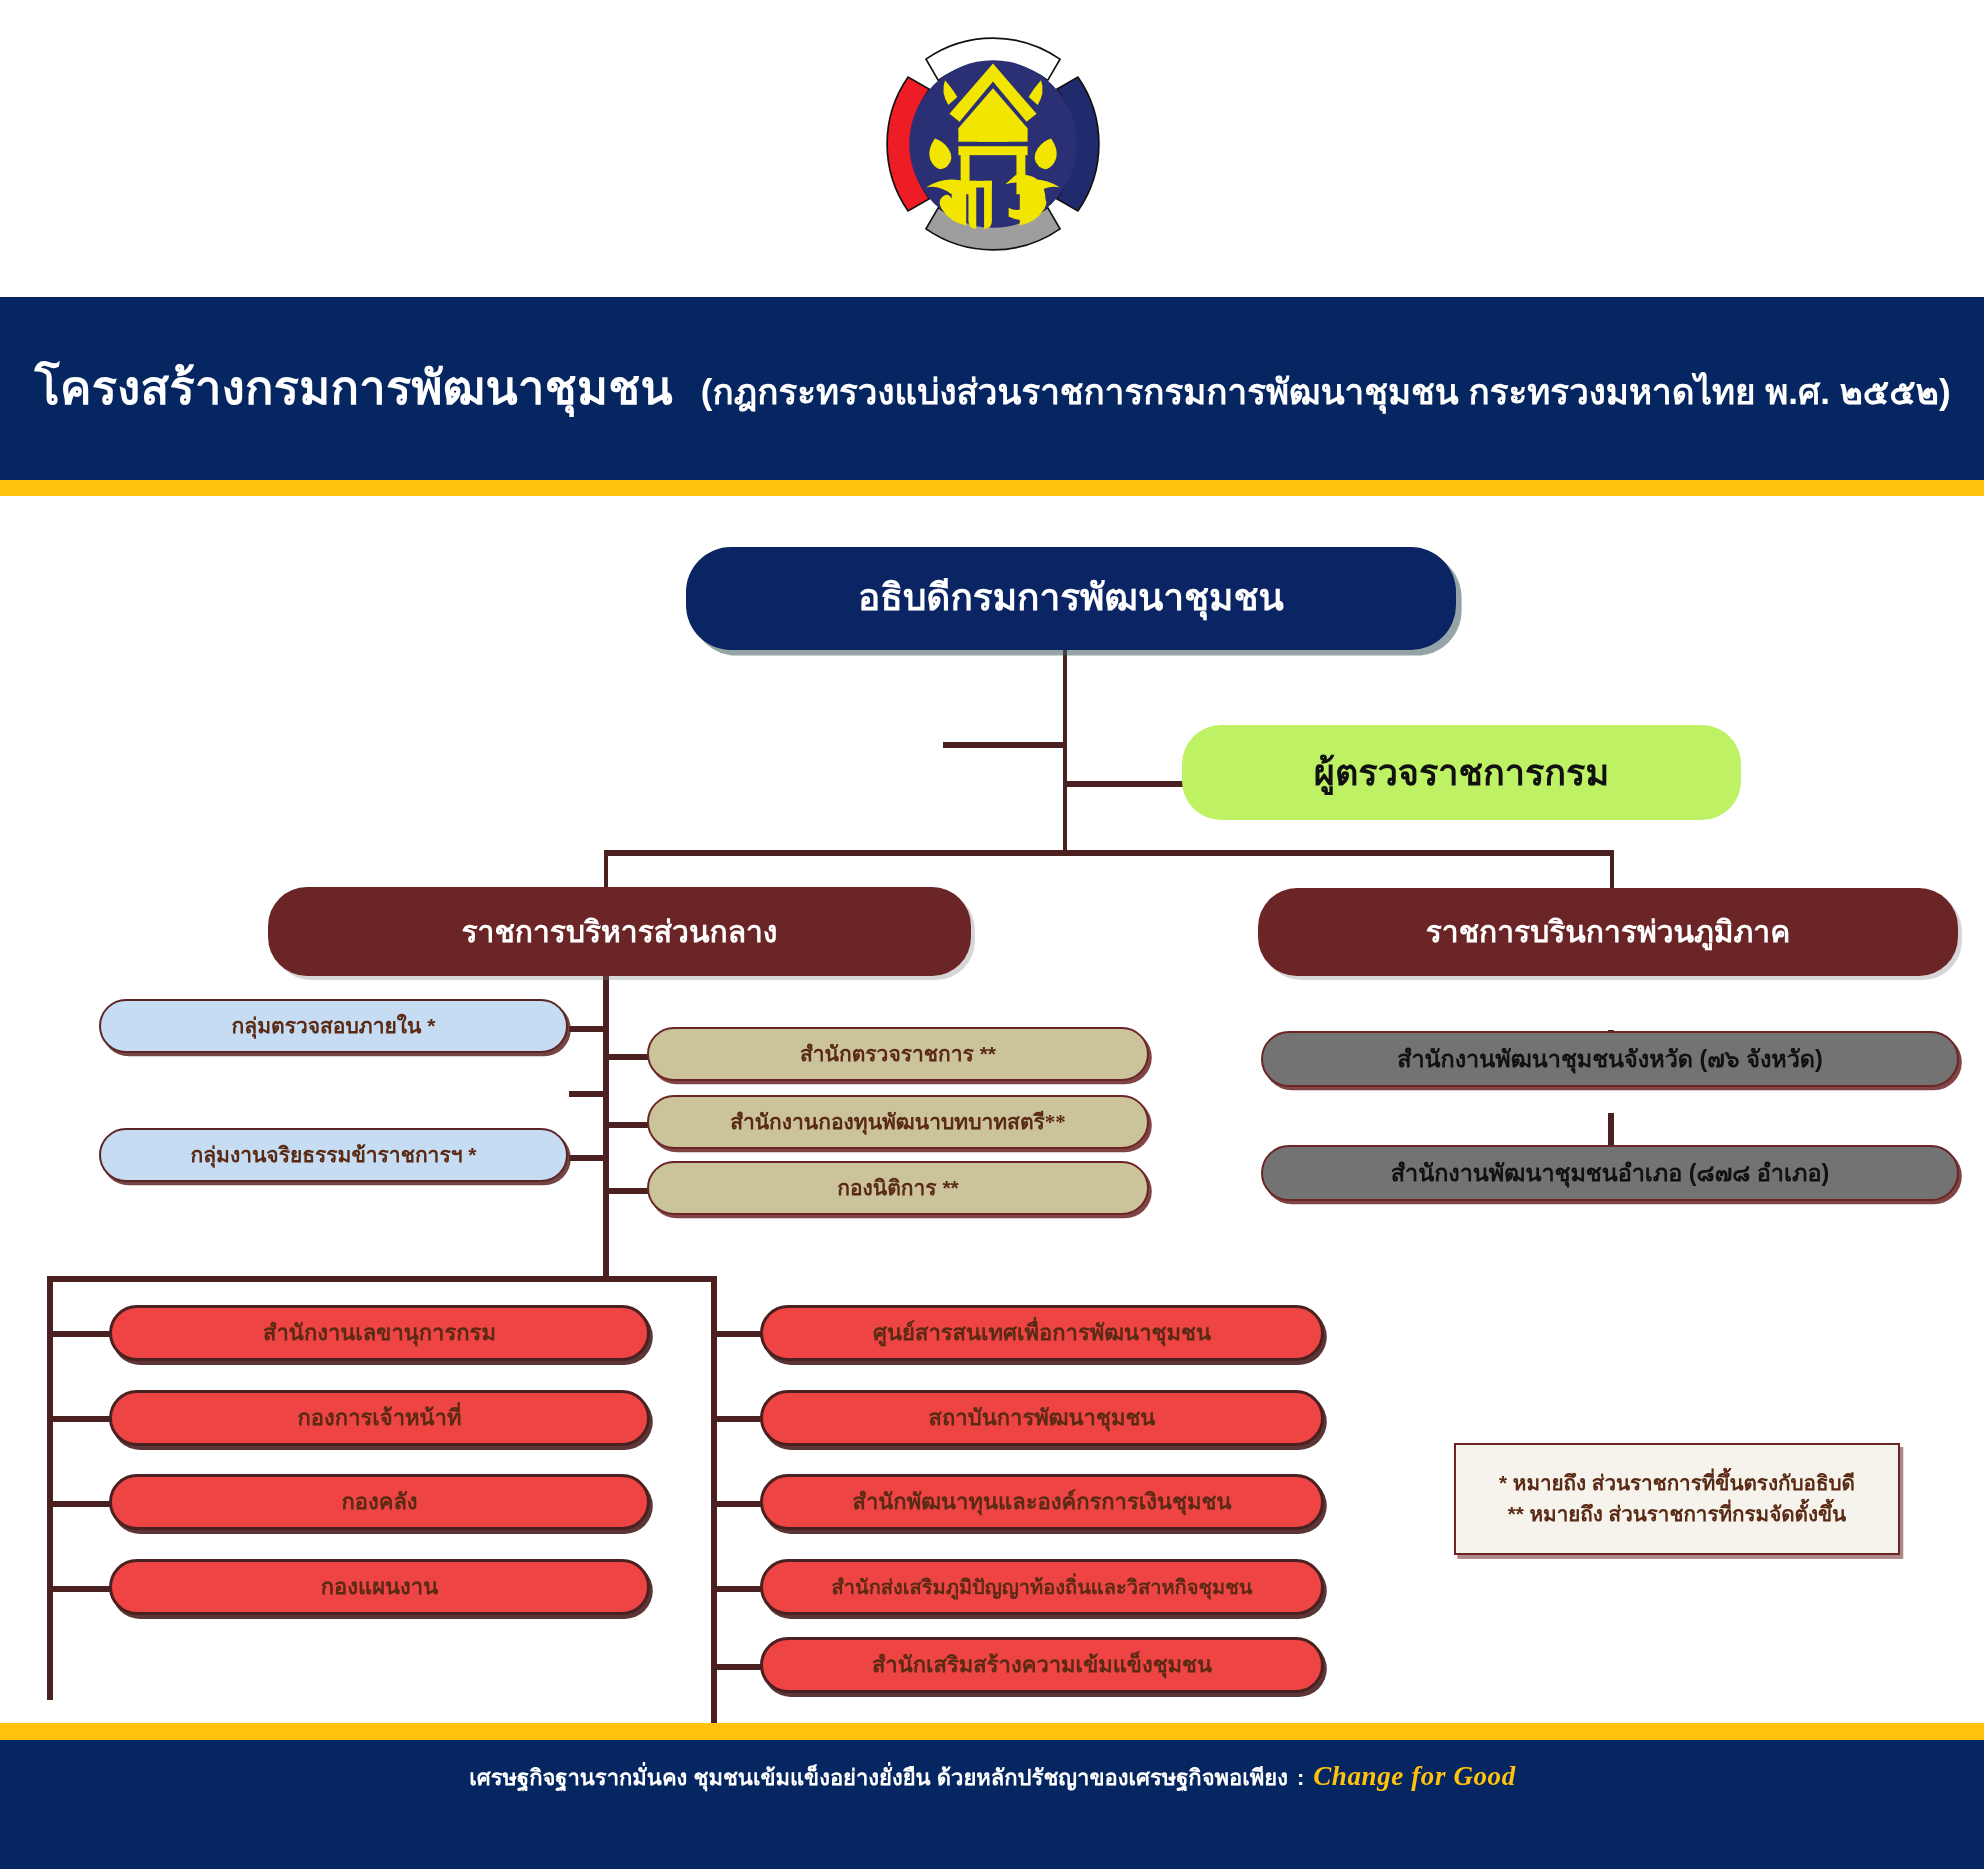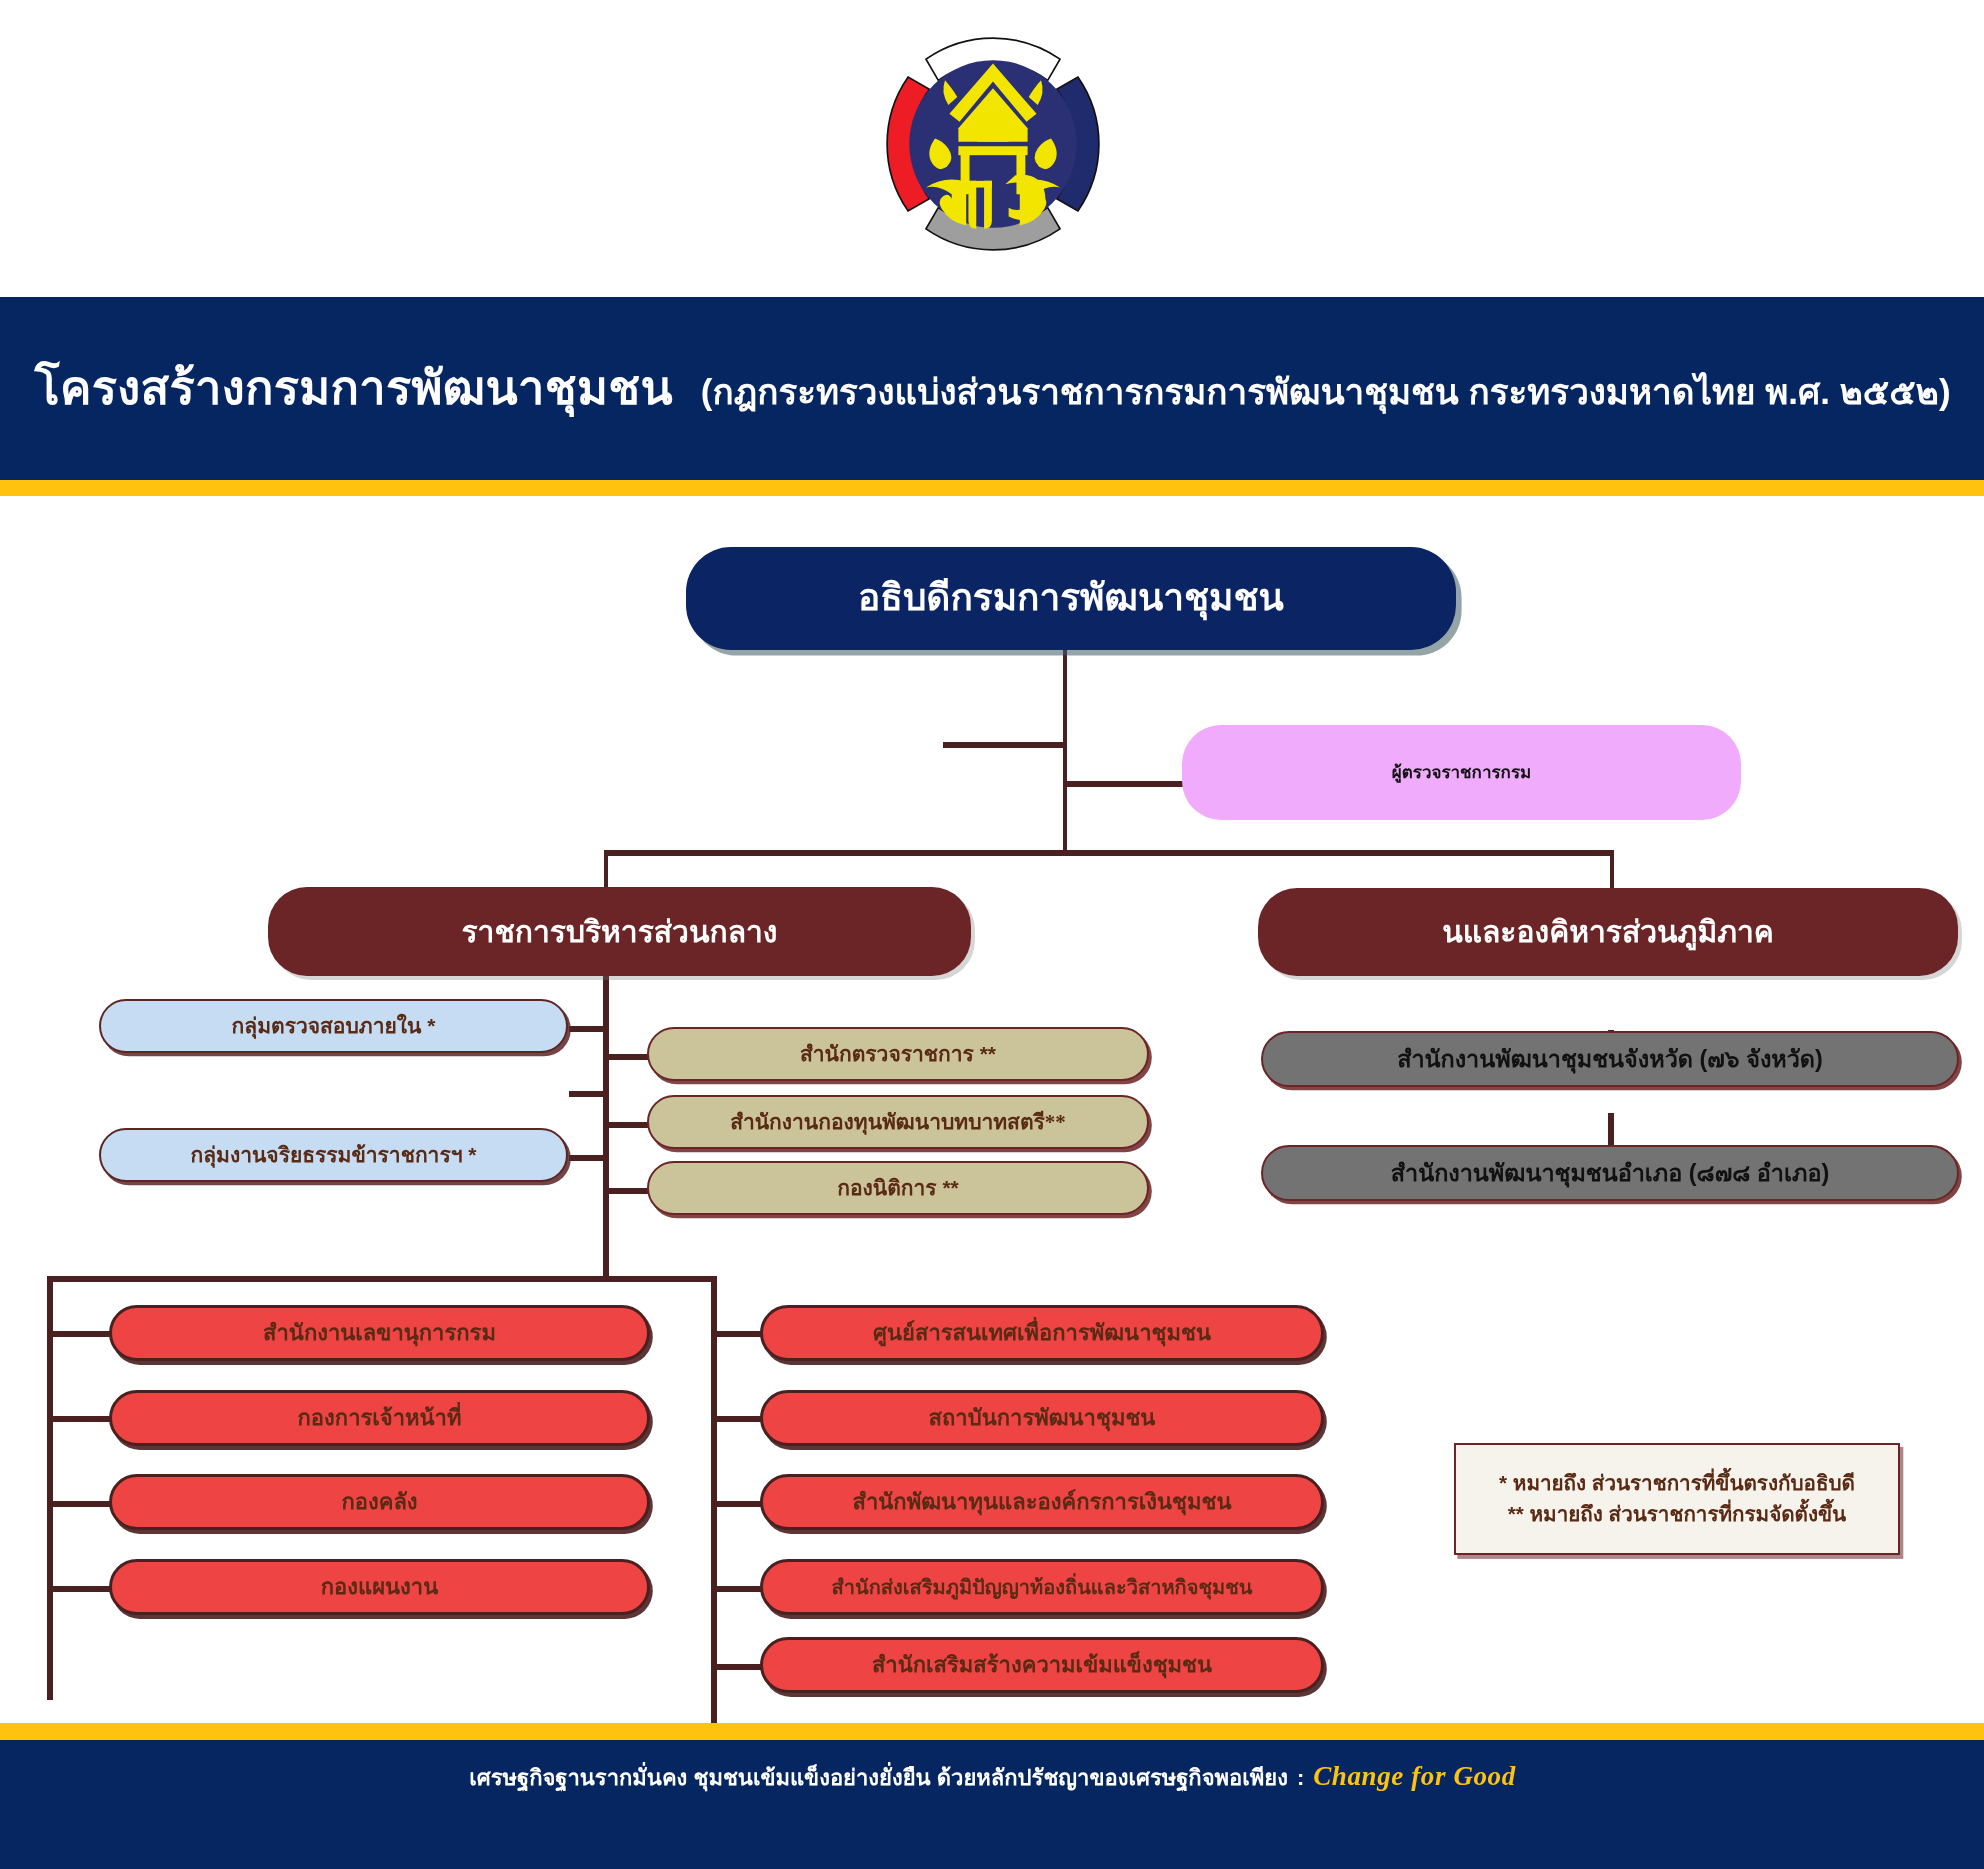--- a/index.html
+++ b/index.html
@@ -65,21 +65,21 @@
     border-radius:45px;
     box-shadow:5.6px 5.6px 0 rgba(60,90,95,.55);
   }
   
   .n-deputy{
     background:#9fc1e8;color:#111111;font-size:26px;font-weight:bold;
     border-radius:39px;
   }
   
   .n-inspector{
-    background:#f0abfc;color:#111111;font-size:17px;font-weight:bold;
+    background:#bef264;color:#111111;font-size:36px;font-weight:bold;
     border-radius:39px;
   }
   
   .n-section{
     background:#6b2526;color:#ffffff;font-size:30px;font-weight:bold;
     border-radius:39px;
     box-shadow:3.9px 3.9px 0 rgba(120,120,120,.30);
   }
   
   .n-blue{
@@ -215,21 +215,21 @@
 
   <div class="node n-inspector" style="left:1182px;top:725px;width:559px;height:95px;">
     <span>ผู้ตรวจราชการกรม</span>
   </div>
 
   <div class="node n-section" style="left:268px;top:887px;width:703px;height:89px;">
     <span>ราชการบริหารส่วนกลาง</span>
   </div>
 
   <div class="node n-section" style="left:1258px;top:888px;width:700px;height:88px;">
-    <span>นและองคิหารส่วนภูมิภาค</span>
+    <span>ราชการบรินการพ่วนภูมิภาค</span>
   </div>
 
   <div class="node n-blue" style="left:99px;top:999px;width:469px;height:54px;">
     <span>กลุ่มตรวจสอบภายใน *</span>
   </div>
   <div class="node n-blue" style="left:99px;top:1128px;width:469px;height:54px;">
     <span>กลุ่มงานจริยธรรมข้าราชการฯ *</span>
   </div>
 
   <div class="node n-khaki" style="left:647px;top:1027px;width:502px;height:54px;">

